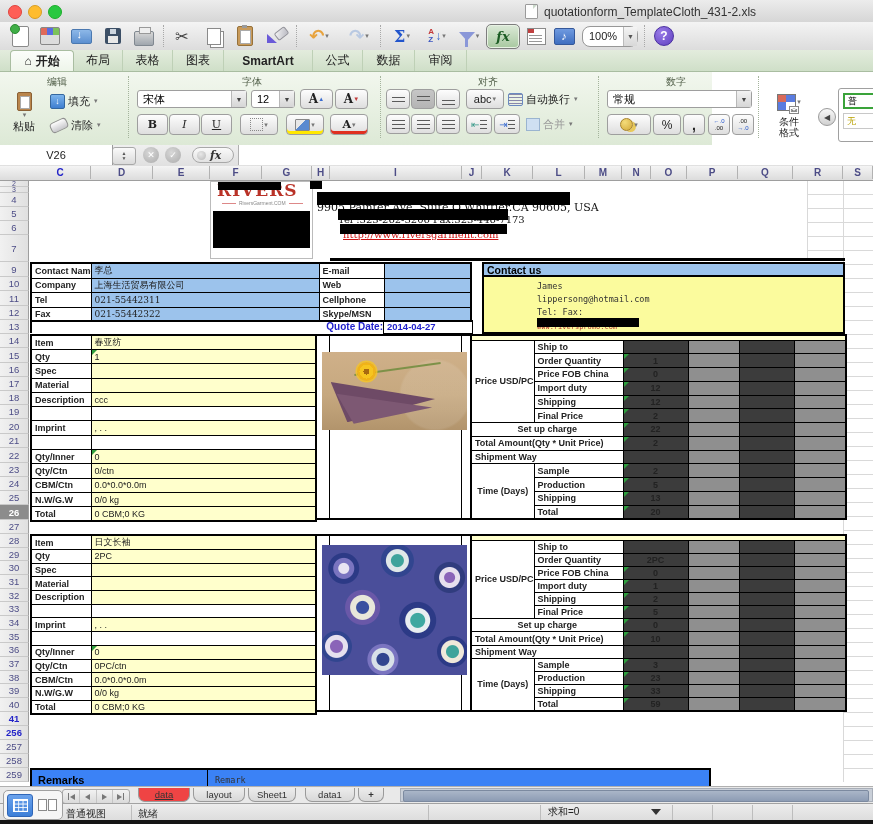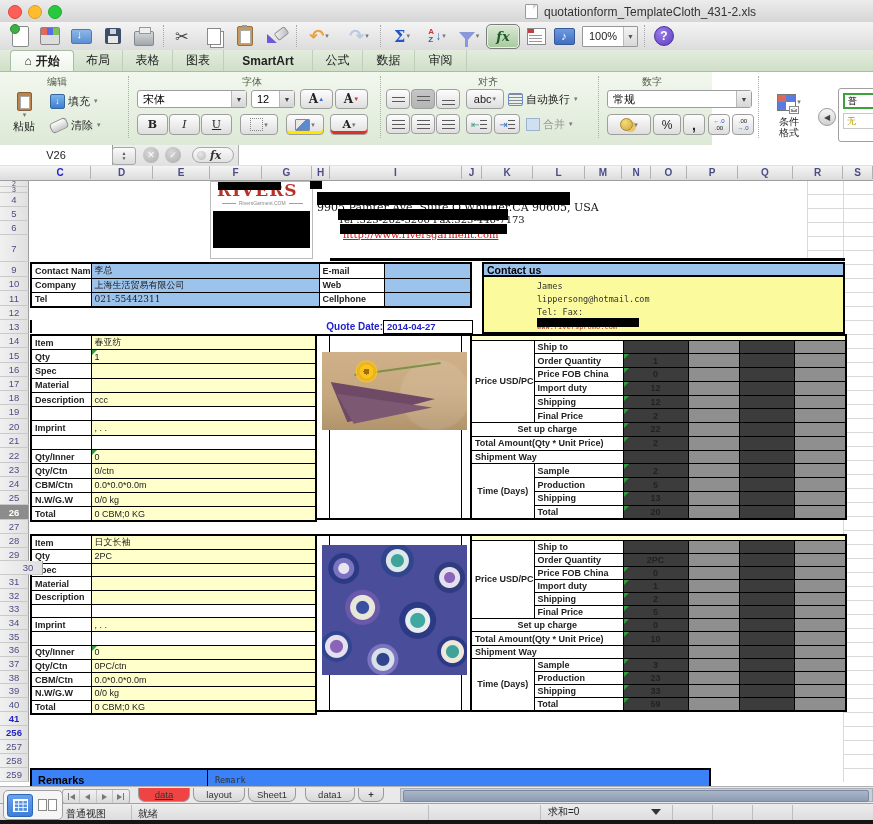--- a/index.html
+++ b/index.html
@@ -46,21 +46,21 @@
   .funnel{width:0;height:0;border-left:8px solid transparent;border-right:8px solid transparent;border-top:9px solid #8a97d8;position:relative;}
   .funnel::after{content:"";position:absolute;left:-1.5px;top:-2px;width:3px;height:8px;background:#8a97d8;}
   .fxbtn{width:32px;height:23px;border:1px solid #7d7d7d;border-radius:5px;
     background:linear-gradient(#dcead8,#a8c8a0);box-shadow:inset 0 0 0 1px #e8f2e4;
     display:flex;align-items:center;justify-content:center;
     font-family:"DejaVu Serif",serif;font-style:italic;font-weight:bold;font-size:13px;color:#1c5c24;}
   .formic{width:17px;height:15px;background:#fff;border:1px solid #8a8a8a;position:relative;}
   .formic::before{content:"";position:absolute;left:0;top:0;width:6px;height:4px;background:#c04040;}
   .formic::after{content:"";position:absolute;left:1px;top:6px;width:13px;height:1px;background:#999;box-shadow:0 3px 0 #999,0 6px 0 #999;}
   .mediaic{width:19px;height:15px;background:linear-gradient(#6f9ae0,#3f6ec0);border:1px solid #35589a;border-radius:2px;color:#fff;font-size:11px;display:flex;align-items:center;justify-content:center;}
-  .zoomsel{width:54px;height:19px;background:#fff;border:1px solid #979797;border-radius:1px;display:flex;align-items:center;font-size:11px;color:#222;}
+  .zoomsel{width:54px;height:19px;background:#fff;border:1px solid #979797;border-radius:8px;display:flex;align-items:center;font-size:11px;color:#222;}
   .zoomsel .zv{flex:1;text-align:center;}
   .zoomsel .zd{width:13px;height:100%;border-left:1px solid #bbb;background:linear-gradient(#f4f4f4,#d8d8d8);display:flex;align-items:center;justify-content:center;font-size:7px;color:#555;}
   .helpic{width:18px;height:18px;border-radius:50%;background:radial-gradient(circle at 35% 30%,#9a7ce8,#5f3fc0);color:#fff;font-weight:bold;font-size:12px;display:flex;align-items:center;justify-content:center;border:1px solid #4a30a0;}
   
   .ribtabs{position:absolute;left:0;top:50px;width:873px;height:22px;
     background:linear-gradient(#e3ecdd,#cfdfc8);border-bottom:1px solid #a9bda1;display:flex;padding-left:10px;box-sizing:border-box;}
   .rtab{height:21px;display:flex;align-items:center;justify-content:center;font-size:12px;color:#222;
     border-right:1px solid #bed0b6;padding:0 2px;box-sizing:border-box;}
   .rtab.active{background:linear-gradient(#fbfdfa,#eef5ea);border:1px solid #a9bda1;border-bottom:none;border-radius:4px 4px 0 0;font-weight:bold;}
   .homeglyph{font-size:12px;margin-right:4px;}
@@ -327,21 +327,21 @@
     </div>
   <div class="rtab" style="width:52px;">
       <span>审阅</span>
     </div>
 </div>
 
 <div class="ribbon">
   <div class="rgrouplabel" style="left:57px;">编辑</div>
   <div class="rgrouplabel" style="left:252px;">字体</div>
   <div class="rgrouplabel" style="left:488px;">对齐</div>
-  <div class="rgrouplabel" style="left:652px;">数字</div>
+  <div class="rgrouplabel" style="left:676px;">数字</div>
   <div class="rdiv" style="left:128px;"></div>
   <div class="rdiv" style="left:380px;"></div>
   <div class="rdiv" style="left:598px;"></div>
   <div class="rdiv" style="left:758px;"></div>
 
   <div class="rbtn" style="left:5px;top:16px;width:38px;height:50px;flex-direction:column;background:none;border:none;">
     <span class="clipic"></span>
     <span class="carat">▾</span>
     <span class="sublabel">粘贴</span>
   </div>
@@ -552,20 +552,26 @@
         <tr style="height: 14px;">
           <td class="lb">Company</td>
           <td class="blu ser">上海生活贸易有限公司</td>
           <td class="lb">Web</td>
           <td class="blu ser"></td>
         </tr>
         <tr style="height: 15px;">
           <td class="lb">Tel</td>
           <td class="blu ser">021-55442311</td>
           <td class="lb">Cellphone</td>
+          <td class="blu ser"></td>
+        </tr>
+        <tr style="height: 14px;">
+          <td class="lb">Fax</td>
+          <td class="blu ser">021-55442322</td>
+          <td class="lb">Skype/MSN</td>
           <td class="blu ser"></td>
         </tr>
       </tbody>
     </table>
     <table class="form" style="left: 30px; top: 334px; width: 285px;">
       <colgroup>
         <col style="width: 60px;">
         <col style="width: 225px;">
       </colgroup>
       <tbody>
@@ -957,21 +963,21 @@
     <div class="rowh" style="top: 419px; height: 14px;">20</div>
     <div class="rowh" style="top: 434px; height: 13px;">21</div>
     <div class="rowh" style="top: 448px; height: 14px;">22</div>
     <div class="rowh" style="top: 463px; height: 13px;">23</div>
     <div class="rowh" style="top: 477px; height: 13px;">24</div>
     <div class="rowh" style="top: 491px; height: 13px;">25</div>
     <div class="rowh sel" style="top: 505px; height: 14px;">26</div>
     <div class="rowh" style="top: 520px; height: 13px;">27</div>
     <div class="rowh" style="top: 534px; height: 13px;">28</div>
     <div class="rowh" style="top: 548px; height: 12px;">29</div>
-    <div class="rowh" style="top: 561px; height: 13px; padding-left: 14px;">30</div>
+    <div class="rowh" style="top: 561px; height: 13px;">30</div>
     <div class="rowh" style="top: 575px; height: 13px;">31</div>
     <div class="rowh" style="top: 589px; height: 12px;">32</div>
     <div class="rowh" style="top: 602px; height: 13px;">33</div>
     <div class="rowh" style="top: 616px; height: 13px;">34</div>
     <div class="rowh" style="top: 630px; height: 12px;">35</div>
     <div class="rowh" style="top: 643px; height: 13px;">36</div>
     <div class="rowh" style="top: 657px; height: 13px;">37</div>
     <div class="rowh" style="top: 671px; height: 12px;">38</div>
     <div class="rowh" style="top: 684px; height: 13px;">39</div>
     <div class="rowh" style="top: 698px; height: 13px;">40</div>

